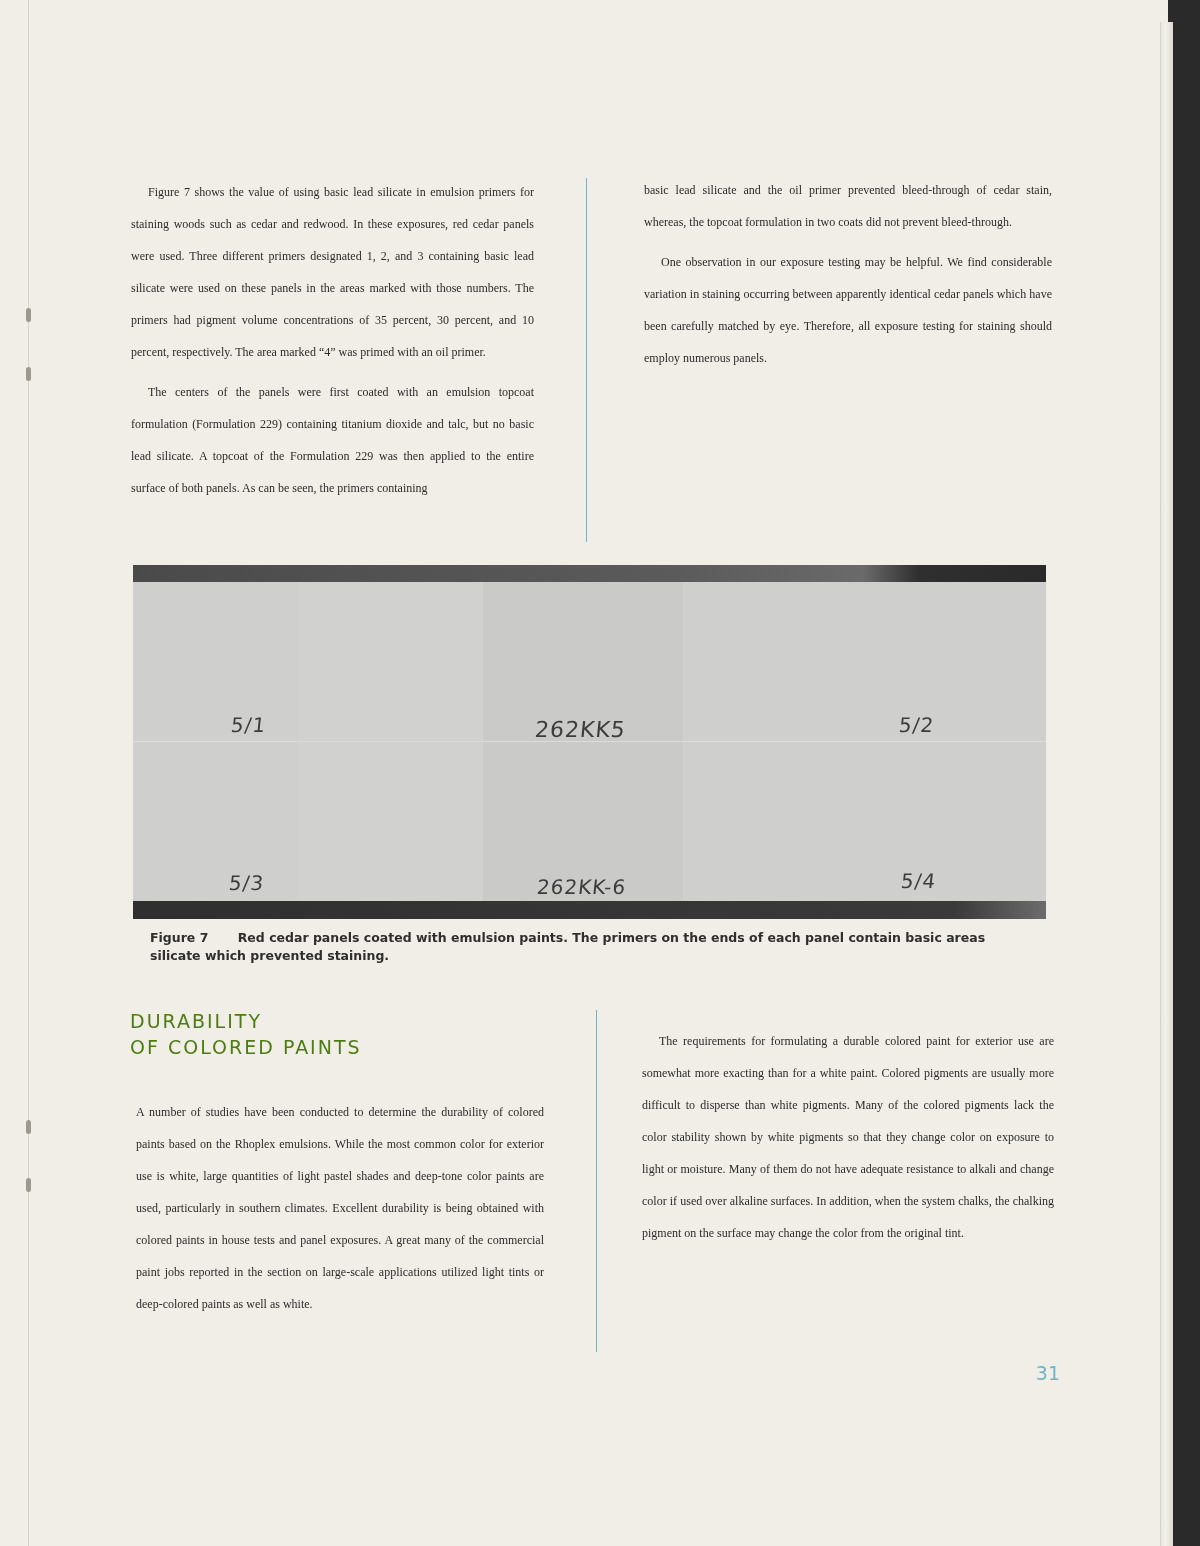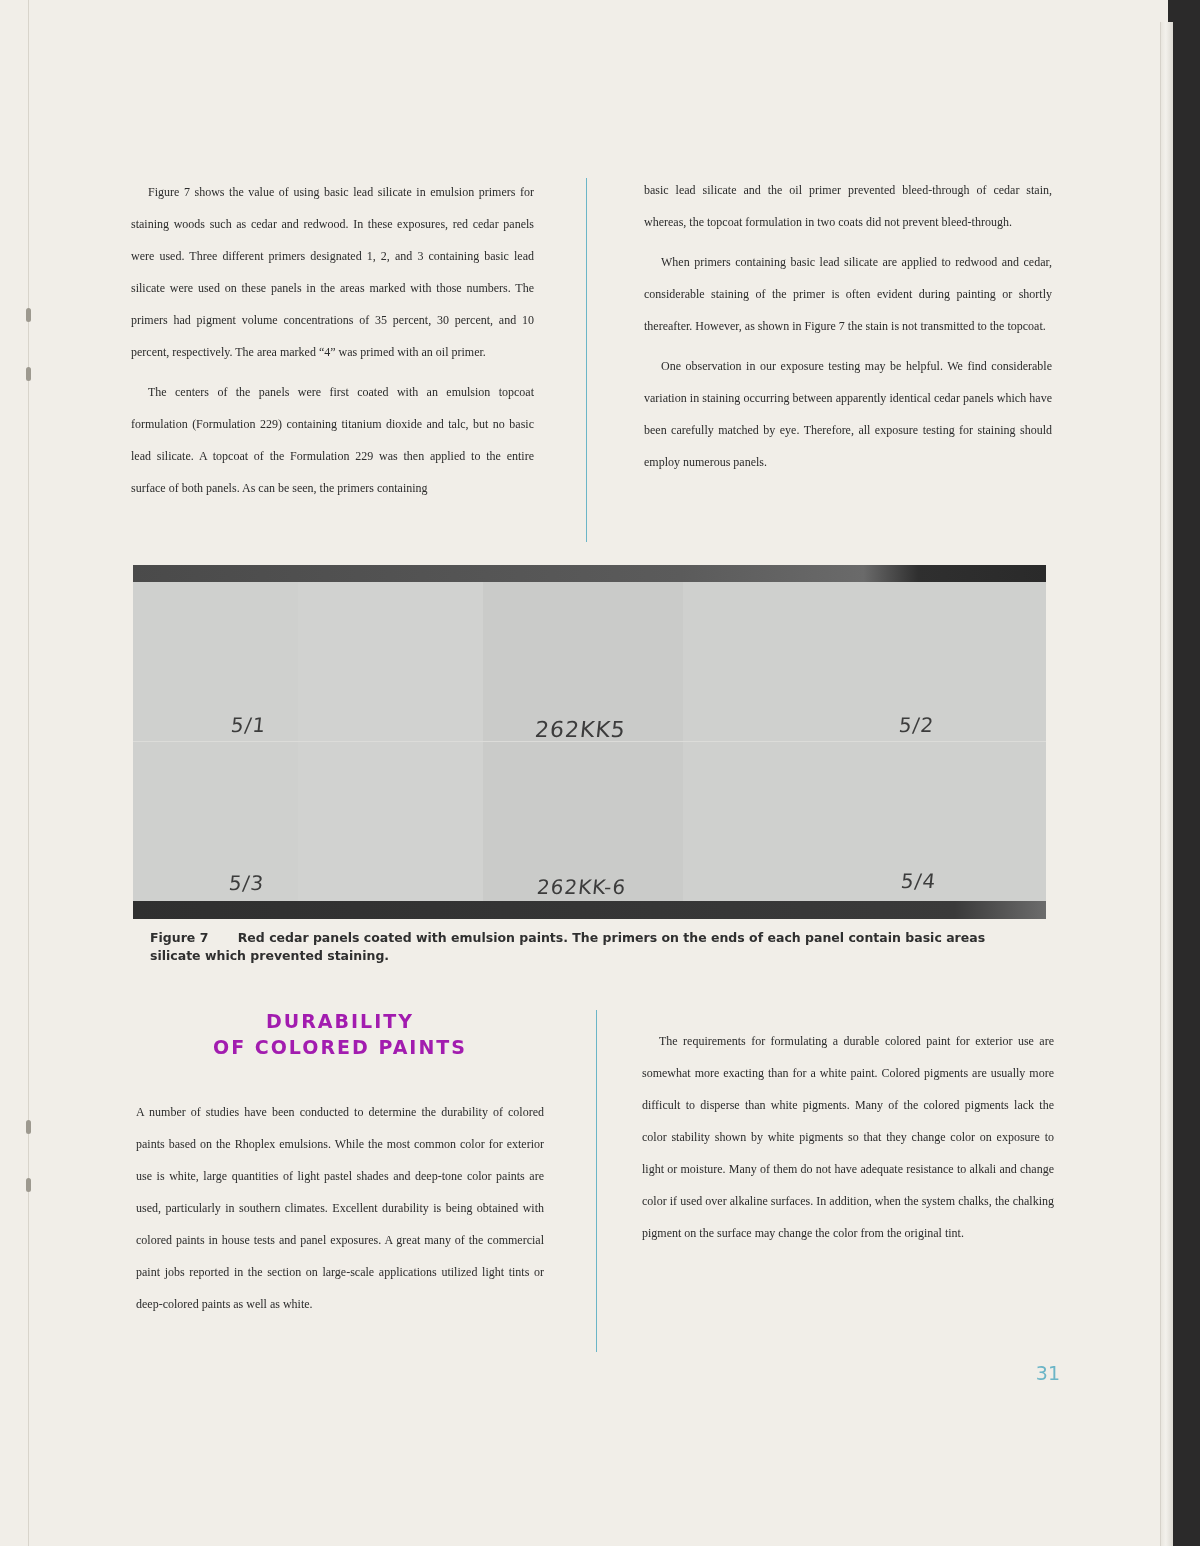--- a/index.html
+++ b/index.html
@@ -59,23 +59,23 @@
     color: #3c3c3c; font-size: 20px; letter-spacing: 1px; transform: skewX(-6deg);
   }
   .caption {
     position: absolute; left: 150px; top: 929px; width: 890px;
     font-family: "DejaVu Sans", "Liberation Sans", sans-serif;
     font-size: 12.5px; font-weight: bold; line-height: 18px; color: #2f2f2f;
   }
   .caption .fig-num { margin-right: 25px; }
   .heading {
     position: absolute; left: 130px; top: 1008px; width: 420px;
-    text-align: center; font-family: "DejaVu Sans", "Liberation Sans", sans-serif;
-    font-weight: bold; font-size: 19px; letter-spacing: 2px; line-height: 26px;
-    color: #a21caf;
+    text-align: left; font-family: "DejaVu Sans", "Liberation Sans", sans-serif;
+    font-weight: normal; font-size: 19px; letter-spacing: 2px; line-height: 26px;
+    color: #4d7c0f;
   }
   .page-number {
     position: absolute; left: 1010px; top: 1362px; width: 50px; text-align: right;
     font-family: "DejaVu Sans", "Liberation Sans", sans-serif; font-weight: normal;
     font-size: 19px; color: var(--accent, #6bb5c7);
   }
 </style>
 </head>
 <body>
 
@@ -88,21 +88,20 @@
 
   <div class="col" style="left:131px; top:176px; width:403px;">
     <p>Figure 7 shows the value of using basic lead silicate in emulsion primers for staining woods such as cedar and redwood. In these exposures, red cedar panels were used. Three different primers designated 1, 2, and 3 containing basic lead silicate were used on these panels in the areas marked with those numbers. The primers had pigment volume concentrations of 35 percent, 30 percent, and 10 percent, respectively. The area marked “4” was primed with an oil primer.</p>
     <p>The centers of the panels were first coated with an emulsion topcoat formulation (Formulation 229) containing titanium dioxide and talc, but no basic lead silicate. A topcoat of the Formulation 229 was then applied to the entire surface of both panels. As can be seen, the primers containing</p>
   </div>
 
   <div class="col-divider" style="left: 586px; top: 178px; height: 364px; background: rgb(107, 181, 199);"></div>
 
   <div class="col" style="left:636px; top:174px; width:408px;margin-left:8px;">
     <p class="noindent">basic lead silicate and the oil primer prevented bleed-through of cedar stain, whereas, the topcoat formulation in two coats did not prevent bleed-through.</p>
-    <p>When primers containing basic lead silicate are applied to redwood and cedar, considerable staining of the primer is often evident during painting or shortly thereafter. However, as shown in Figure 7 the stain is not transmitted to the topcoat.</p>
     <p>One observation in our exposure testing may be helpful. We find considerable variation in staining occurring between apparently identical cedar panels which have been carefully matched by eye. Therefore, all exposure testing for staining should employ numerous panels.</p>
   </div>
 
   <div class="figure">
     <div class="fig-band-top"></div>
     <div class="fig-shade" style="left:165px; width:185px;"></div>
     <div class="fig-shade" style="left:350px; width:200px; background:rgba(0,0,0,0.02);"></div>
     <div class="fig-seam"></div>
     <div class="fig-band-bottom"></div>
     <span class="fig-label" style="left:98px; top:148px;">5/1</span>

